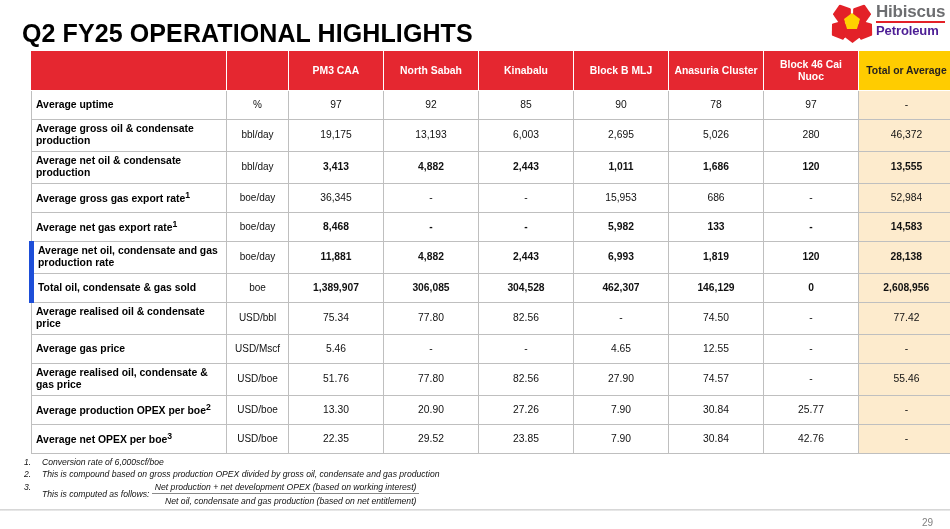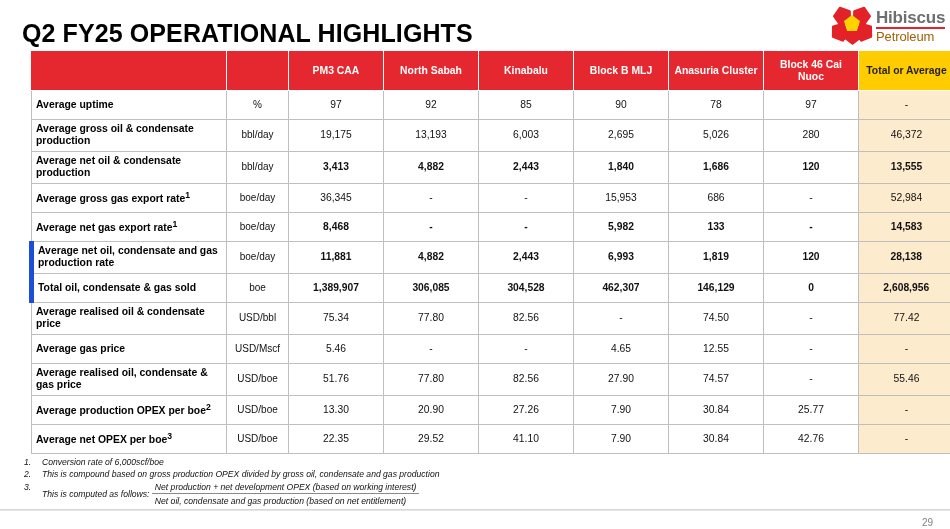--- a/index.html
+++ b/index.html
@@ -23,21 +23,21 @@
   }
 
   
   .logo {
     position: absolute;
     top: 3px;
     right: 4px;
     width: 116px;
     height: 40px;
     display: flex;
-    align-items: flex-end;
+    align-items: flex-start;
   }
   .logo-mark {
     position: relative;
     width: 44px;
     height: 38px;
     flex: 0 0 44px;
   }
   .petal {
     position: absolute;
     width: 19px;
@@ -71,22 +71,22 @@
     letter-spacing: -0.2px;
     font-family: "Liberation Sans", sans-serif;
   }
   .logo-rule {
     height: 2px;
     background: #E32128;
     margin: 1px 0 1px 0;
   }
   .logo-petroleum {
     font-size: 13px;
-    font-weight: normal;
-    color: #a16207;
+    font-weight: bold;
+    color: #4c1d95;
     letter-spacing: -0.1px;
   }
 
   
   .title {
     position: absolute;
     left: 22px;
     top: 19px;
     font-size: 25px;
     font-weight: bold;
@@ -198,21 +198,21 @@
   .fn-num {
     width: 22px;
     flex: 0 0 22px;
     padding-left: 4px;
     box-sizing: border-box;
   }
   .fn-text { flex: 1 1 auto; }
   .fraction {
     display: inline-block;
     vertical-align: middle;
-    text-align: left;
+    text-align: right;
   }
   .frac-num {
     border-bottom: 1px solid #8a8a8a;
     padding: 0 3px 0px 3px;
     display: block;
   }
   .frac-den {
     padding: 1px 3px 0 3px;
     display: block;
   }
@@ -305,21 +305,21 @@
             <td class="val">5,026</td>
             <td class="val">280</td>
             <td class="total">46,372</td>
           </tr>
           <tr class="bold tall">
             <td class="lab">Average net oil &amp; condensate production</td>
             <td class="unit">bbl/day</td>
             <td class="val">3,413</td>
             <td class="val">4,882</td>
             <td class="val">2,443</td>
-            <td class="val">1,840</td>
+            <td class="val">1,011</td>
             <td class="val">1,686</td>
             <td class="val">120</td>
             <td class="total">13,555</td>
           </tr>
           <tr>
             <td class="lab">Average gross gas export rate<sup>1</sup></td>
             <td class="unit">boe/day</td>
             <td class="val">36,345</td>
             <td class="val">-</td>
             <td class="val">-</td>
@@ -403,21 +403,21 @@
             <td class="val">7.90</td>
             <td class="val">30.84</td>
             <td class="val">25.77</td>
             <td class="total">-</td>
           </tr>
           <tr>
             <td class="lab">Average net OPEX per boe<sup>3</sup></td>
             <td class="unit">USD/boe</td>
             <td class="val">22.35</td>
             <td class="val">29.52</td>
-            <td class="val">41.10</td>
+            <td class="val">23.85</td>
             <td class="val">7.90</td>
             <td class="val">30.84</td>
             <td class="val">42.76</td>
             <td class="total">-</td>
           </tr>
         </tbody>
     </table>
   </div>
 
   <div class="footnotes" id="footnotes">

